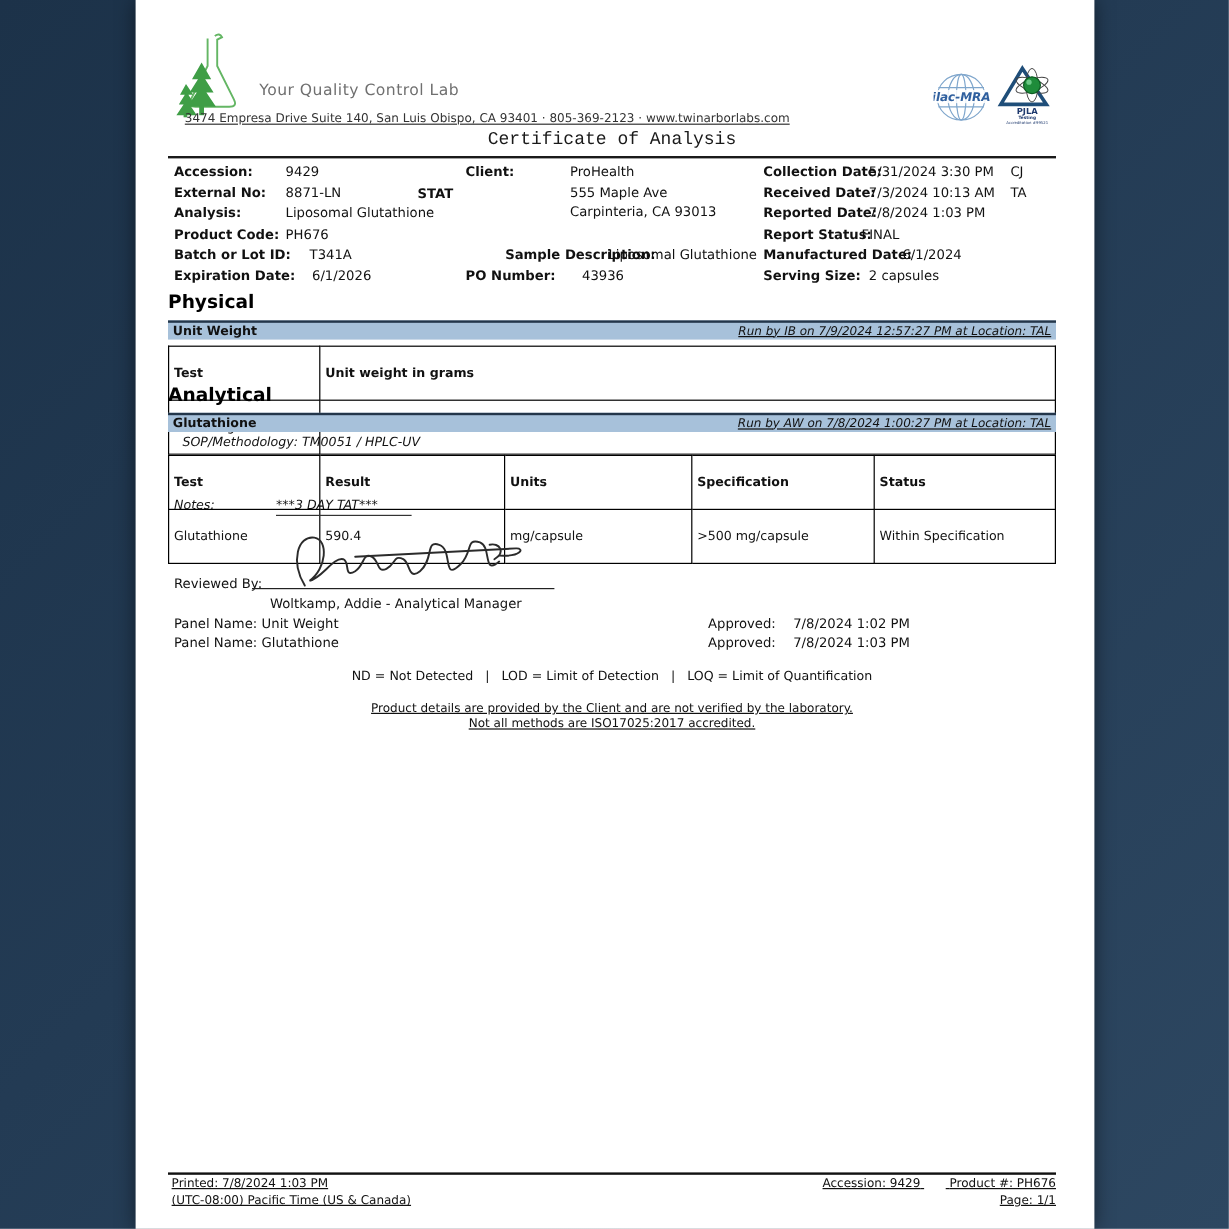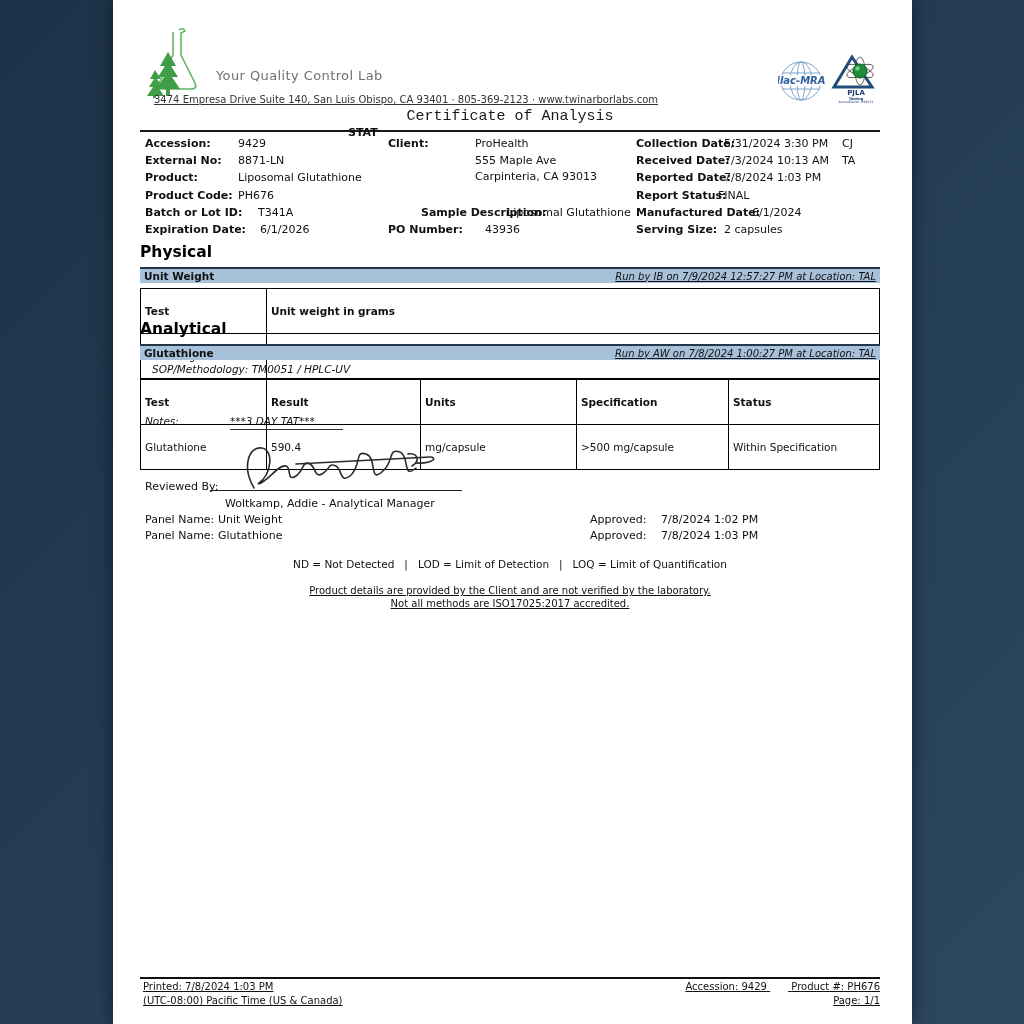--- a/index.html
+++ b/index.html
@@ -90,30 +90,30 @@
       </svg>
     </div>
 
     <div class="abs center doc-title" style="left:0; top:108px;font-family:Liberation Mono, monospace;">Certificate of Analysis</div>
     <div class="abs rule" style="left:0; top:130px; width:740px;"></div>
 
     <div class="abs t11 b" style="left:5px;  top:135px;">Accession:</div>
     <div class="abs t11" style="left:98px; top:135px;">9429</div>
     <div class="abs t11 b" style="left:5px;  top:152px;">External No:</div>
     <div class="abs t11" style="left:98px; top:152px;">8871-LN</div>
-    <div class="abs t11 b" style="left:5px;  top:169px;">Product:</div>
+    <div class="abs t11 b" style="left:5px;  top:169px;">Analysis:</div>
     <div class="abs t11" style="left:98px; top:169px;">Liposomal Glutathione</div>
     <div class="abs t11 b" style="left:5px;  top:187px;">Product Code:</div>
     <div class="abs t11" style="left:98px; top:187px;">PH676</div>
     <div class="abs t11 b" style="left:5px;  top:204px;">Batch or Lot ID:</div>
     <div class="abs t11" style="left:118px;top:204px;">T341A</div>
     <div class="abs t11 b" style="left:5px;  top:221px;">Expiration Date:</div>
     <div class="abs t11" style="left:120px;top:221px;">6/1/2026</div>
 
-    <div class="abs t11 b" style="left:208px; top:124px;">STAT</div>
+    <div class="abs t11 b" style="left:208px; top:153px;">STAT</div>
 
     <div class="abs t11 b" style="left:248px; top:135px;">Client:</div>
     <div class="abs t11" style="left:335px; top:135px;">ProHealth</div>
     <div class="abs t11" style="left:335px; top:152px;">555 Maple Ave</div>
     <div class="abs t11" style="left:335px; top:168px;">Carpinteria, CA 93013</div>
     <div class="abs t11 b" style="left:248px; top:204px;margin-left:33px;">Sample Description:</div>
     <div class="abs t11" style="left:367px; top:204px;">Liposomal Glutathione</div>
     <div class="abs t11 b" style="left:248px; top:221px;">PO Number:</div>
     <div class="abs t11" style="left:345px; top:221px;">43936</div>
 

